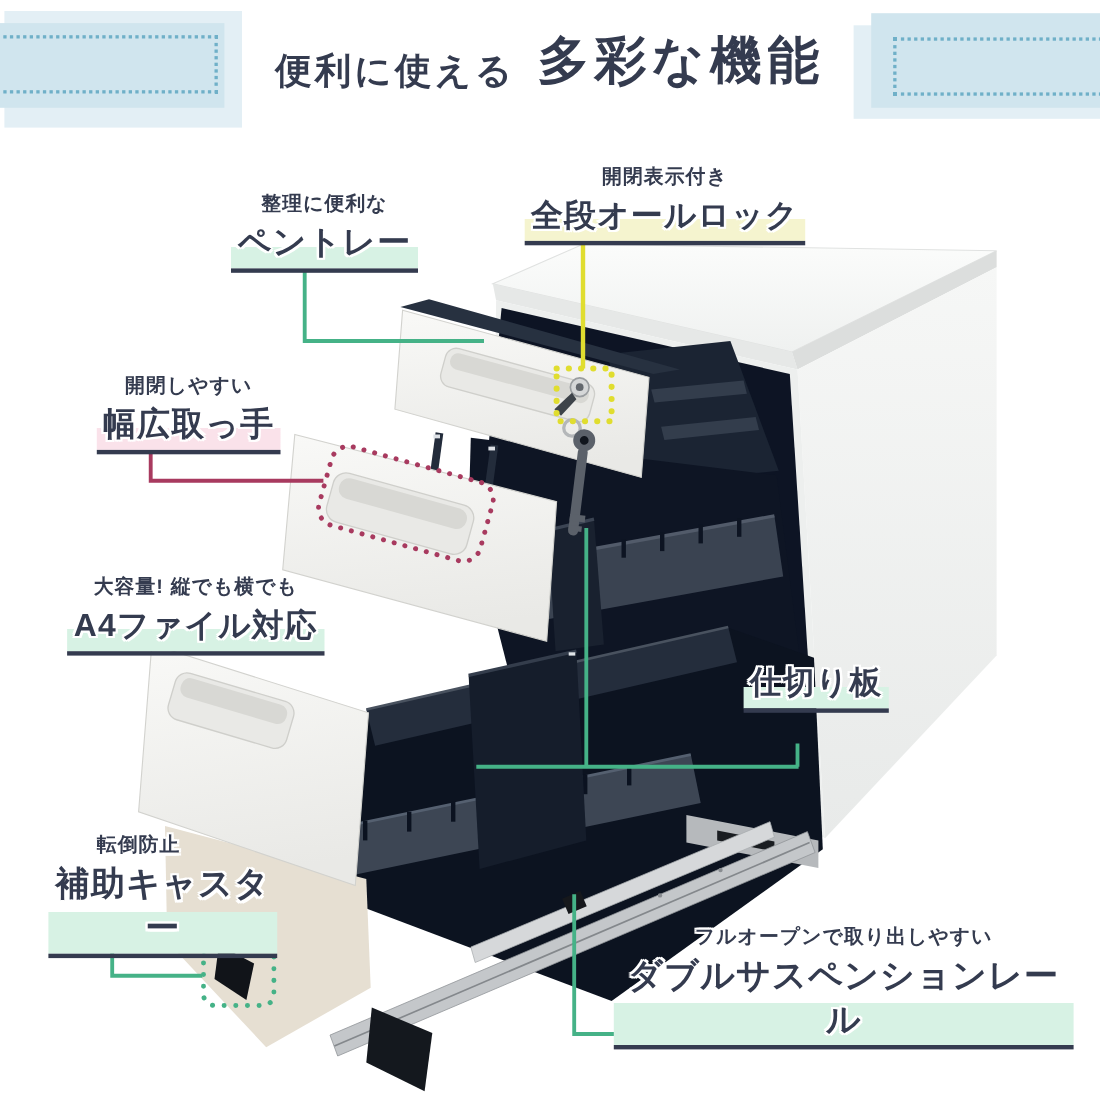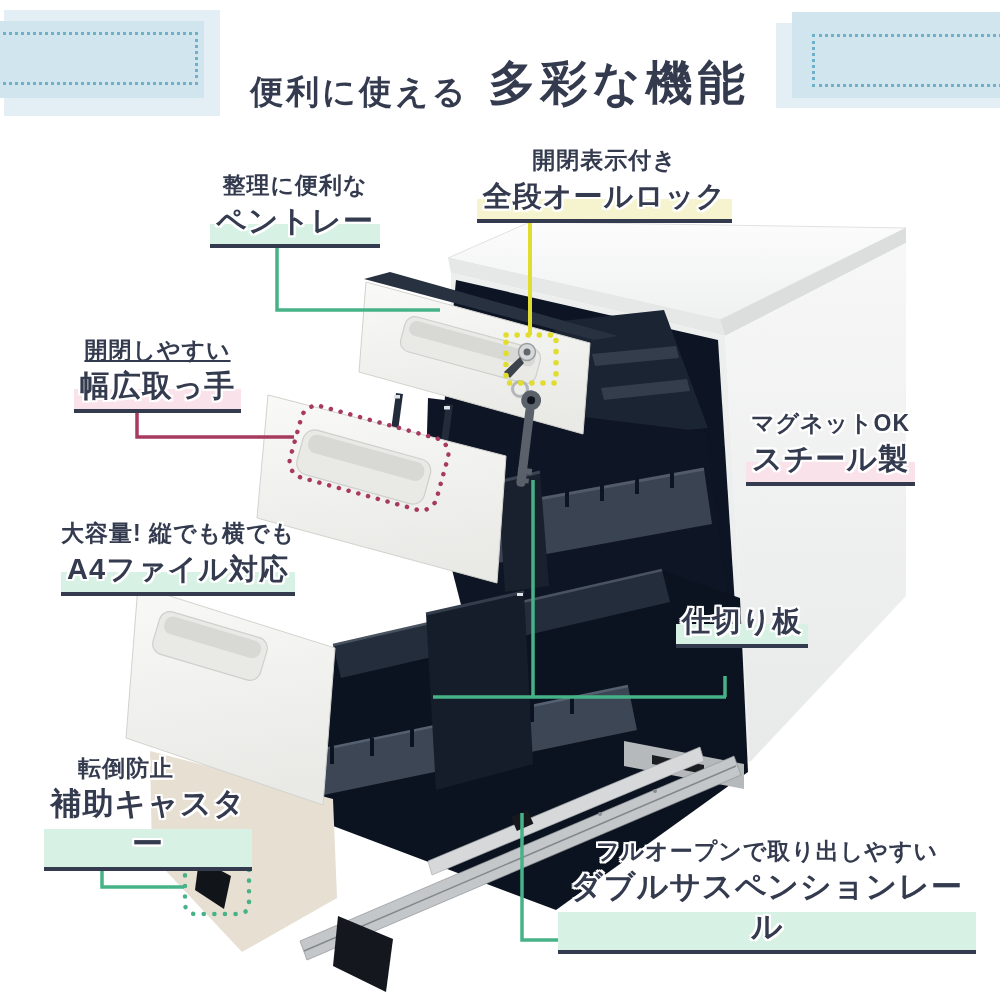--- a/index.html
+++ b/index.html
@@ -10,26 +10,26 @@
   .deco-tl-back{left:4px;top:10px;width:216px;height:106px;background:var(--box-back);}
   .deco-tl-front{left:0;top:21px;width:204px;height:77px;background:var(--box-front);}
   .deco-tl-dots{position:absolute;left:-28px;top:11px;width:220px;height:47px;border:3px dotted var(--box-dot);}
   .deco-tr-back{left:776px;top:23px;width:224px;height:85px;background:var(--box-back);}
   .deco-tr-front{left:792px;top:12px;width:208px;height:86px;background:var(--box-front);}
   .deco-tr-dots{position:absolute;left:20px;top:22px;width:220px;height:47px;border:3px dotted var(--box-dot);}
   
   .title{position:absolute;top:24px;left:0;right:0;display:flex;justify-content:center;
          align-items:flex-end;gap:20px;z-index:4;}
   .title-lead{font-size:33px;font-weight:700;letter-spacing:3px;color:var(--ink);}
-  .title-main{font-size:47px;font-weight:800;letter-spacing:5px;color:var(--ink);margin-top:28px;}
+  .title-main{font-size:47px;font-weight:800;letter-spacing:5px;color:var(--ink);}
   
   .art{position:absolute;left:0;top:0;width:1000px;height:1000px;z-index:1;}
   
   .feature{position:absolute;text-align:center;z-index:3;color:var(--ink);}
-  .feature .sub{font-size:23px;line-height:30px;font-weight:600;letter-spacing:1px;
+  .feature .sub{font-size:18px;line-height:30px;font-weight:600;letter-spacing:1px;
     text-shadow:-2px -2px 0 #fff,2px -2px 0 #fff,-2px 2px 0 #fff,2px 2px 0 #fff,0 -2px 0 #fff,0 2px 0 #fff,-2px 0 0 #fff,2px 0 0 #fff;}
   .feature .main{line-height:40px;font-size:30px;font-weight:800;letter-spacing:1px;}
   .feature .main .hl{display:inline-block;padding:1px 6px 3px;border-bottom:4px solid;
     text-shadow:-2px -2px 0 #fff,2px -2px 0 #fff,-2px 2px 0 #fff,2px 2px 0 #fff,0 -2px 0 #fff,0 2px 0 #fff,-2px 0 0 #fff,2px 0 0 #fff;}
   .acc-green .hl{border-color:var(--green);background:linear-gradient(to bottom,transparent 55%,var(--green-light) 55%);}
   .acc-yellow .hl{border-color:var(--yellow);background:linear-gradient(to bottom,transparent 55%,var(--yellow-light) 55%);}
   .acc-red .hl{border-color:var(--red);background:linear-gradient(to bottom,transparent 55%,var(--red-light) 55%);}
   
   .ln-green{stroke:var(--green);stroke-width:3.5;fill:none;}
   .ln-yellow{stroke:var(--yellow);stroke-width:4;fill:none;}
@@ -186,29 +186,25 @@
   <div class="feature acc-green" style="left:205px;top:170px;width:180px;">
     <div class="sub">整理に便利な</div>
     <div class="main"><span class="hl">ペントレー</span></div>
   </div>
 
   <div class="feature acc-yellow" style="left:462px;top:145px;width:285px;">
     <div class="sub">開閉表示付き</div>
     <div class="main" style="font-size:29px;"><span class="hl">全段オールロック</span></div>
   </div>
 
-  <div class="feature acc-red" style="left:70px;top:335px;width:175px;text-decoration:underline;">
+  <div class="feature acc-red" style="left:84px;top:335px;width:175px;">
     <div class="sub">開閉しやすい</div>
     <div class="main"><span class="hl">幅広取っ手</span></div>
   </div>
 
-  <div class="feature acc-red" style="left:738px;top:408px;width:185px;">
-    <div class="sub">マグネットOK</div>
-    <div class="main"><span class="hl">スチール製</span></div>
-  </div>
 
   <div class="feature acc-green" style="left:42px;top:518px;width:272px;">
     <div class="sub">大容量! 縦でも横でも</div>
     <div class="main" style="font-size:29px;"><span class="hl">A4ファイル対応</span></div>
   </div>
 
   <div class="feature acc-green" style="left:622px;top:600px;width:240px;">
     <div class="main" style="font-size:29px;"><span class="hl">仕切り板</span></div>
   </div>
 

